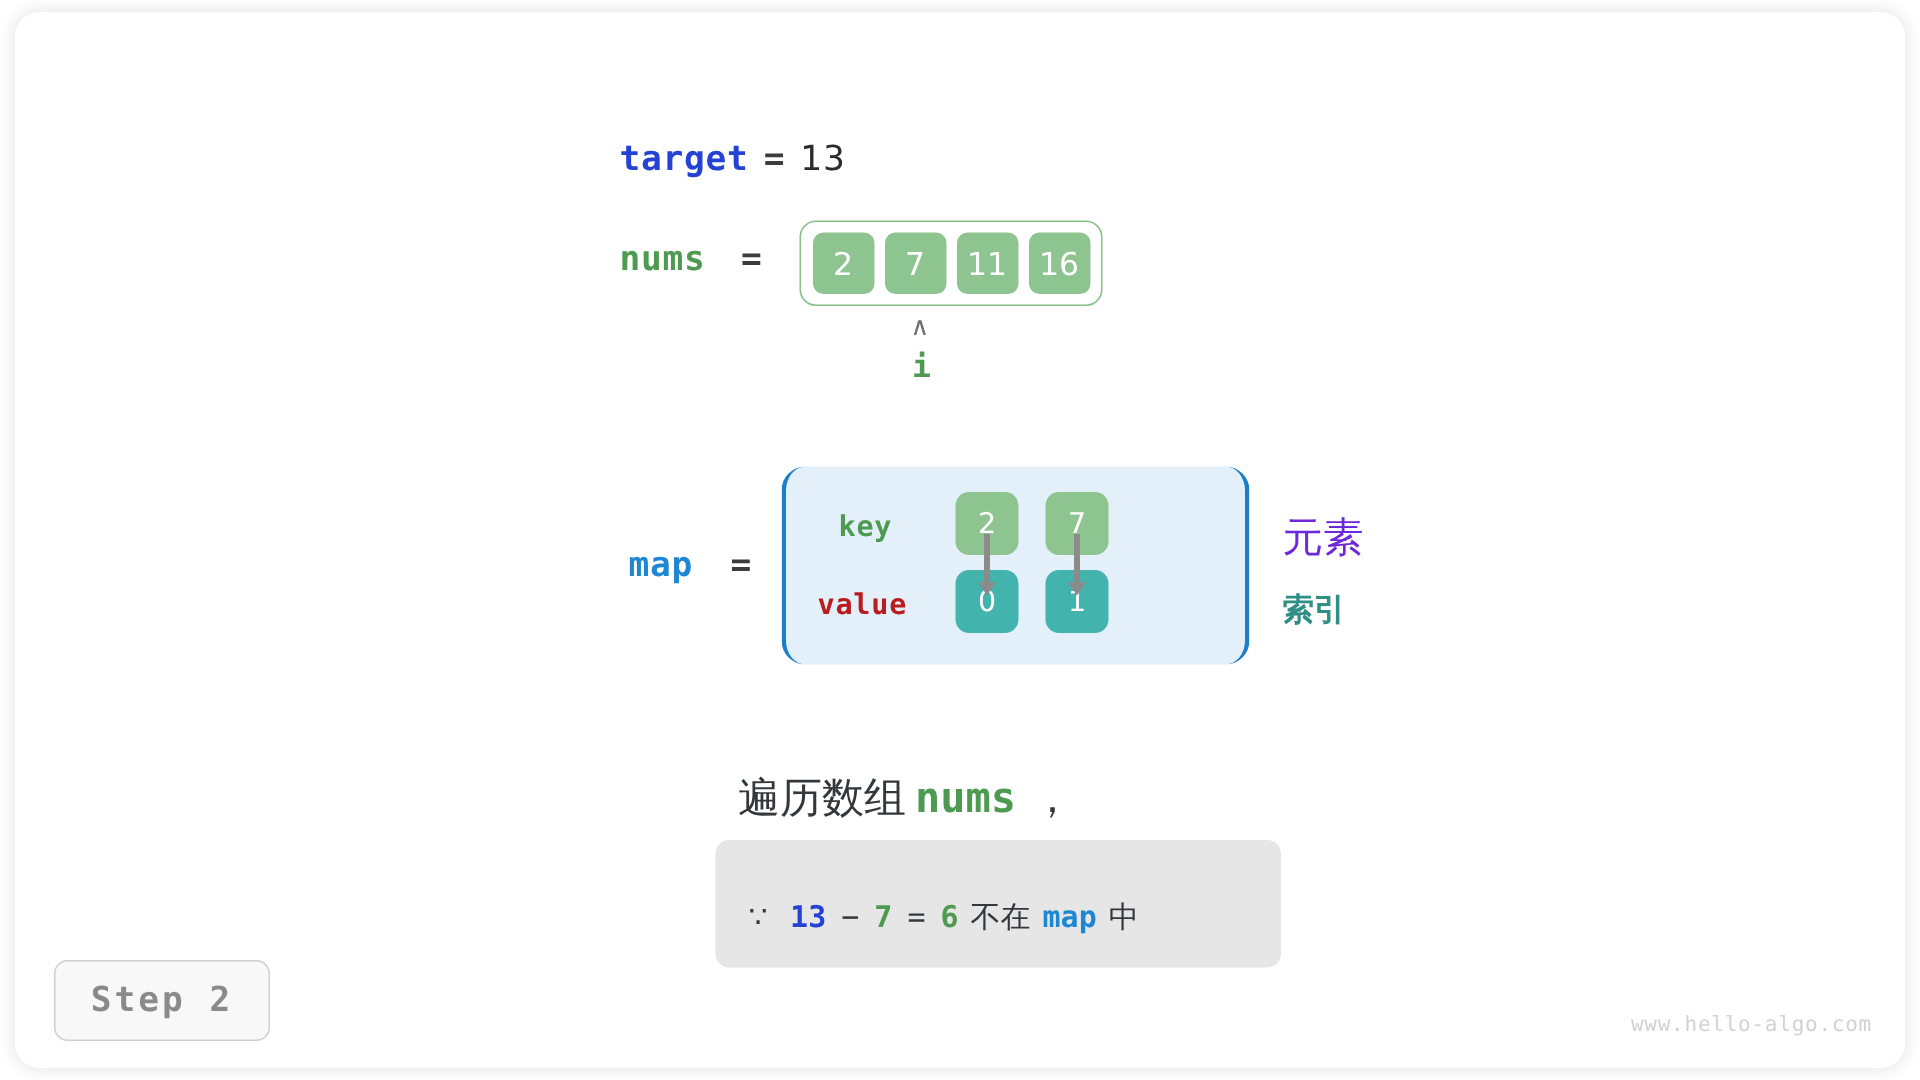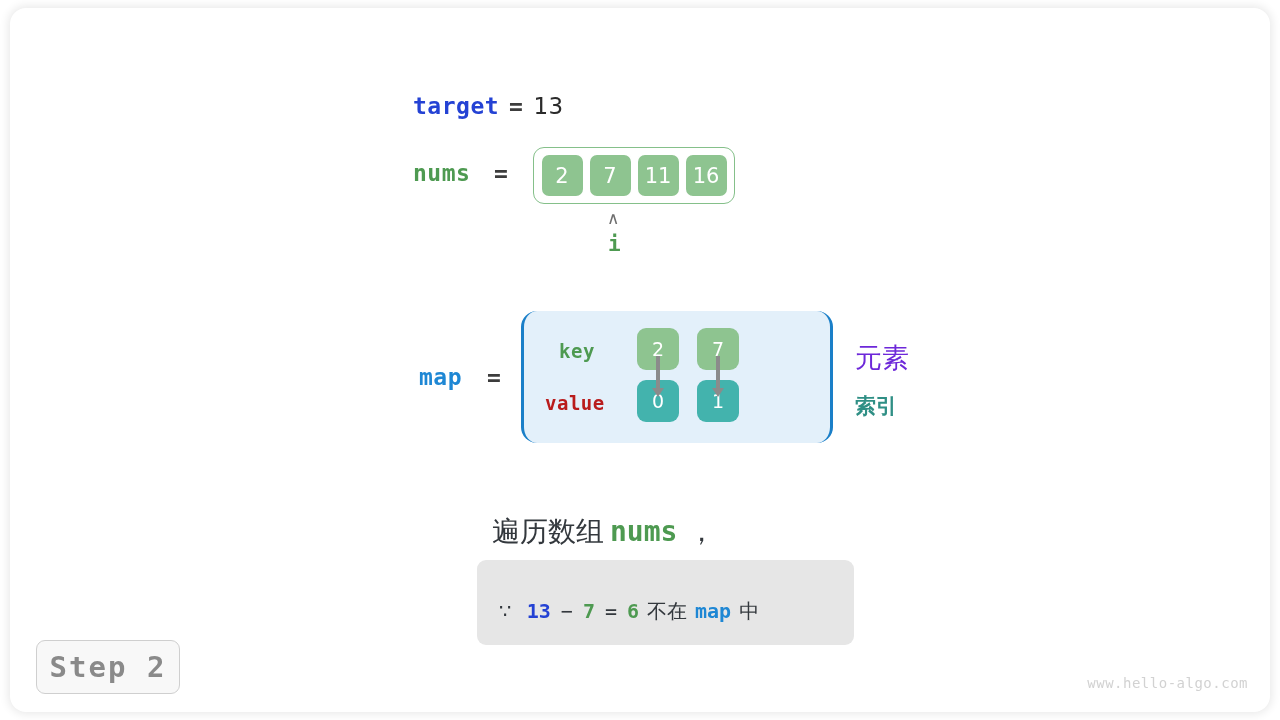--- a/index.html
+++ b/index.html
@@ -238,21 +238,21 @@
     left: 36px; top: 640px;
     width: 144px; height: 54px;
     background: #f8f8f8;
     border: 1.4px solid #cfcfcf;
     border-radius: 9px;
     display: flex;
     align-items: center;
     justify-content: center;
     color: #8a8a8a;
     font-family: "DejaVu Sans Mono", monospace;
-    font-size: 29px;
+    font-size: 23px;
     font-weight: bold;
     letter-spacing: 2px;
     box-sizing: border-box;
   }
 
   
   #watermark {
     right: 32px; top: 675px;
     font-family: "DejaVu Sans Mono", monospace;
     font-size: 14px;

